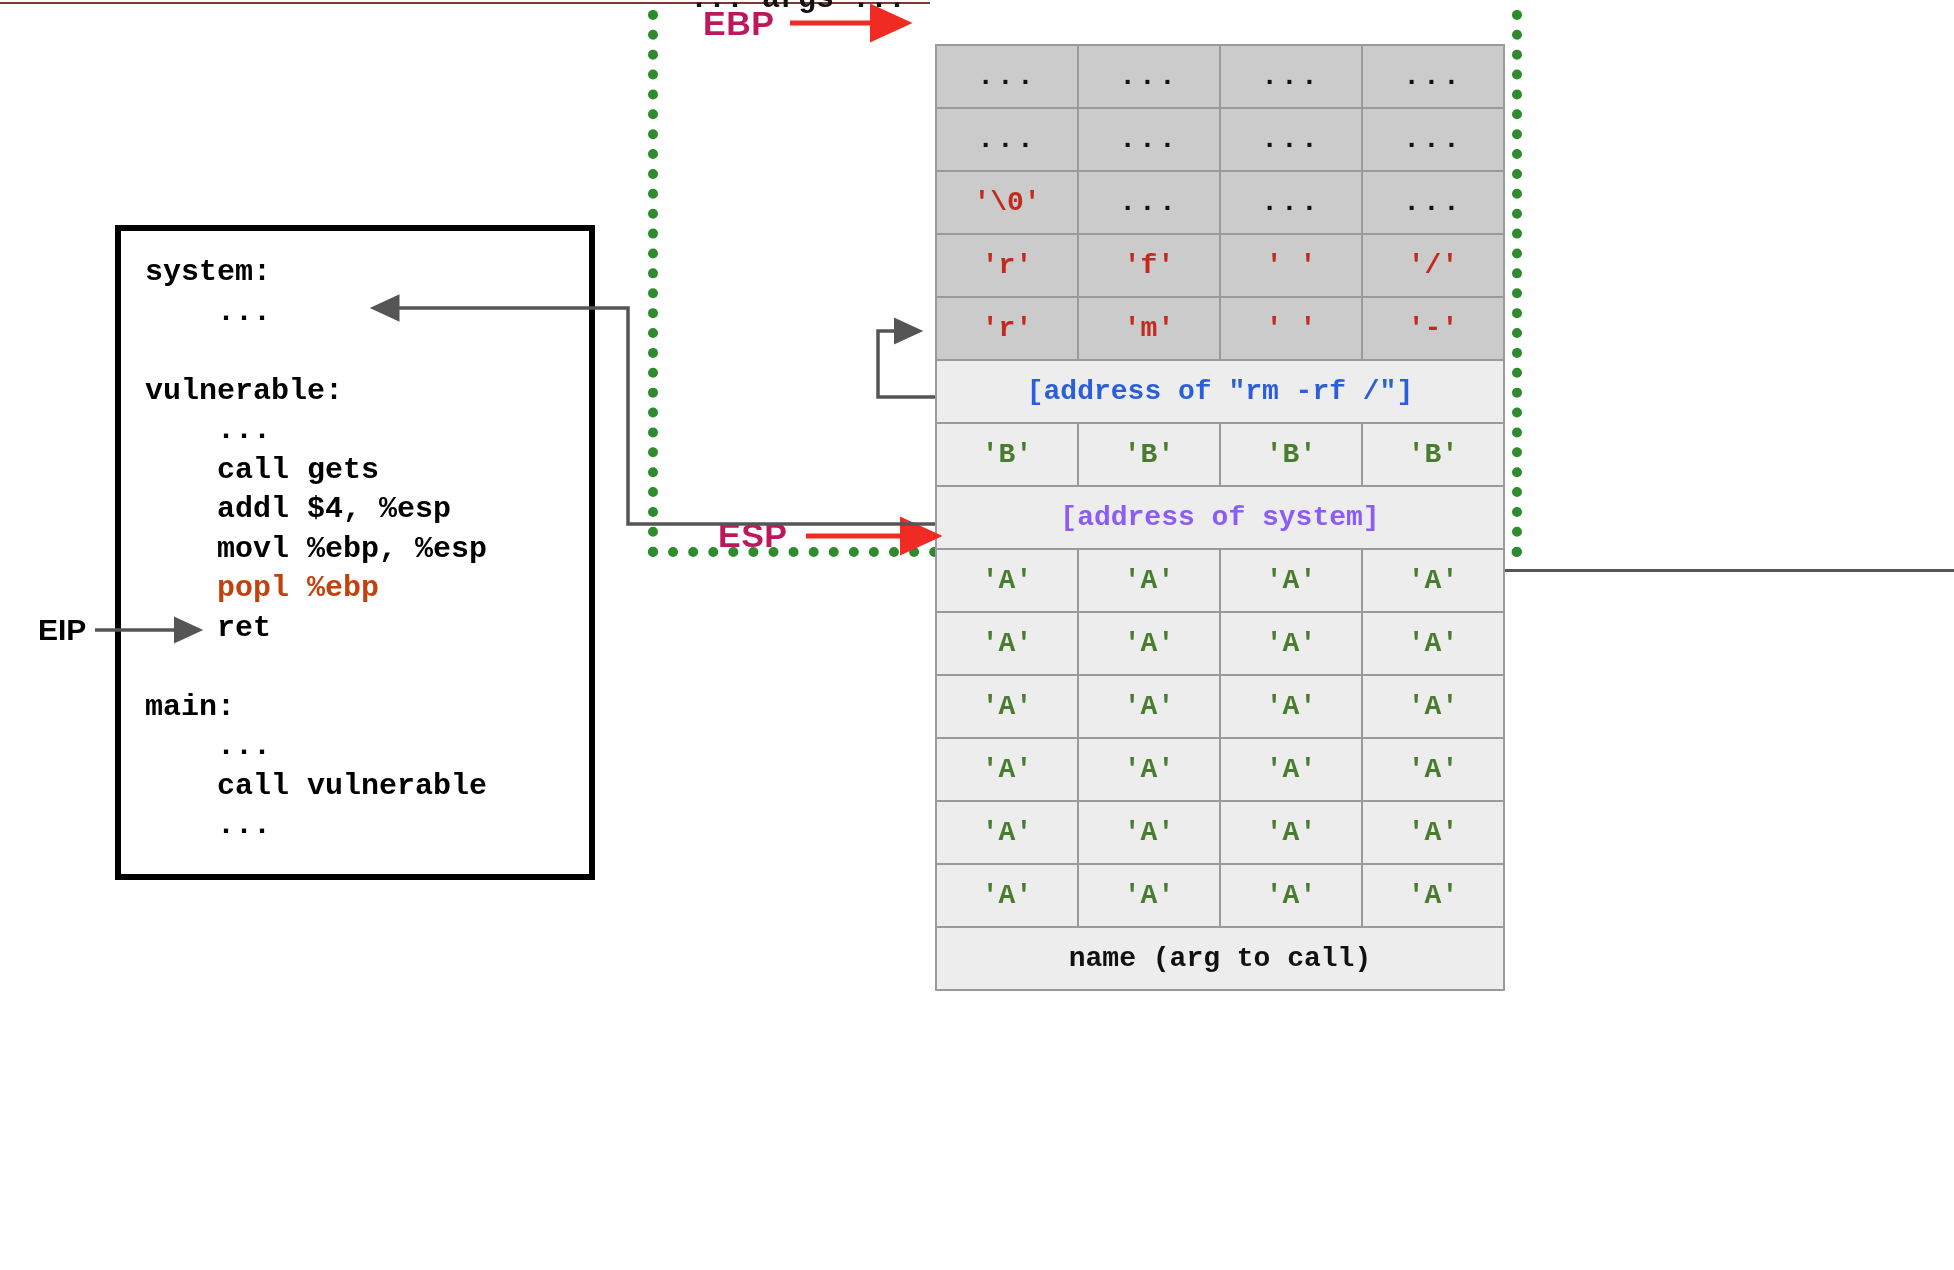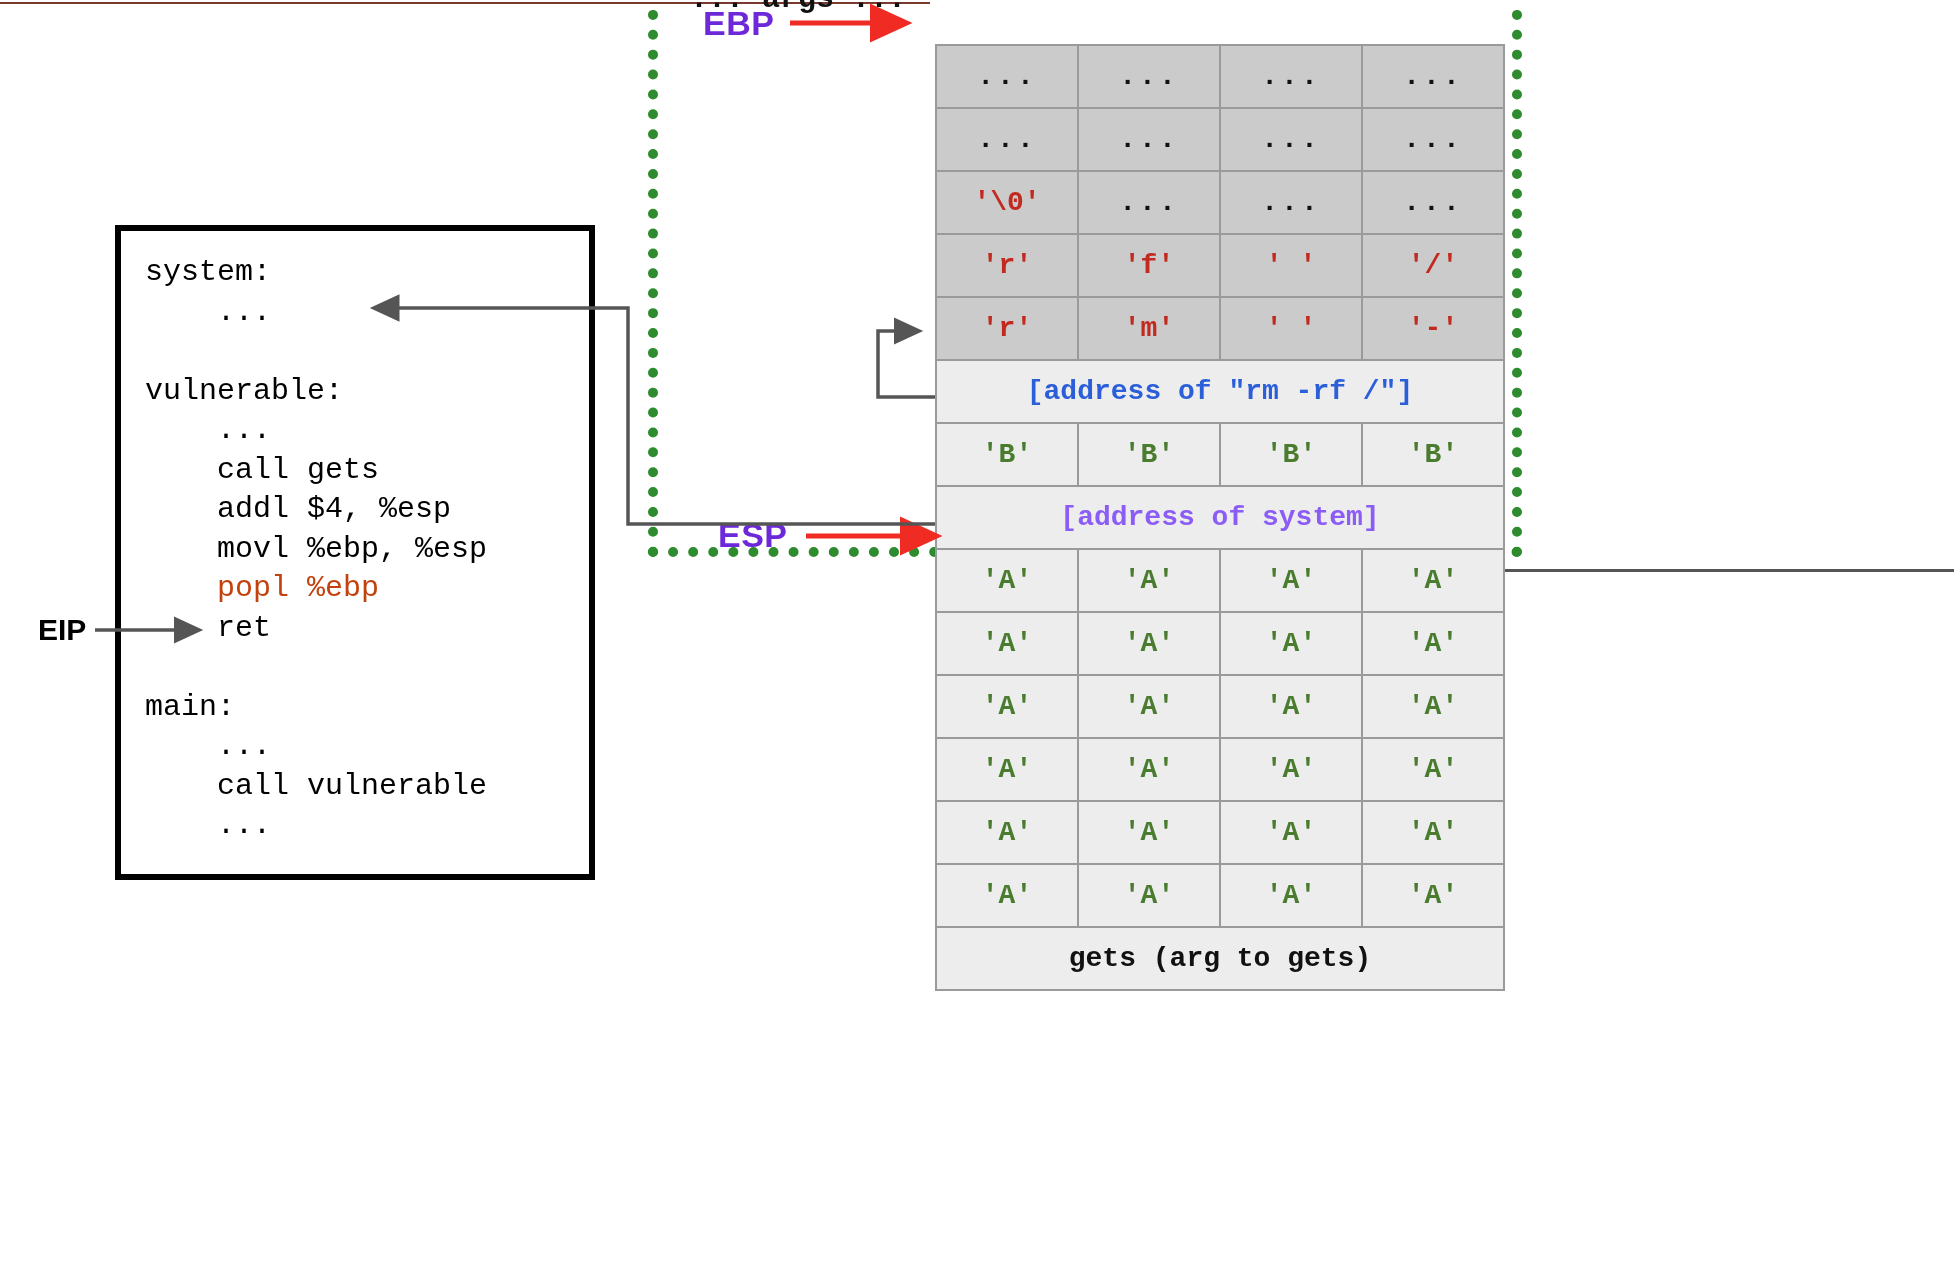--- a/index.html
+++ b/index.html
@@ -21,21 +21,21 @@
     box-sizing:border-box;
     pointer-events:none;
   }
   
   #code-box{
     position:absolute;left:115px;top:225px;width:480px;height:655px;
     border:6px solid #000000;background:#ffffff;box-sizing:border-box;
   }
   #code-listing{
     position:absolute;left:24px;top:22px;
-    font-size:30px;font-weight:normal;line-height:1.315;
+    font-size:30px;font-weight:bold;line-height:1.315;
     white-space:pre;color:#000000;
   }
   .cl{display:block;height:39.5px;}
   .cl.red{color:#c2410c;}
   .cl.blank{height:39.5px;}
   
   #stack-table{
     position:absolute;left:935px;top:44px;width:570px;
     border-collapse:collapse;table-layout:fixed;
   }
@@ -50,21 +50,21 @@
   td.shade-dark{background:#cbcbcb;}
   td.shade-light{background:#ededed;}
   td.c-red{color:#c2291f;}
   td.c-green{color:#4a7c2f;}
   td.c-blue{color:#2b5fd9;font-size:30px;}
   td.c-darkred{color:#8b5cf6;font-size:30px;}
   td.c-black{color:#111111;font-size:30px;}
   td.dots{color:#111111;font-size:30px;letter-spacing:3px;}
   
   .reg-label{
-    position:absolute;color:#6d28d9;font-weight:bold;font-size:34px;
+    position:absolute;color:#be185d;font-weight:bold;font-size:34px;
     font-family:"Liberation Sans",sans-serif;letter-spacing:0.5px;
   }
   #ebp-label{left:703px;top:4px;}
   #esp-label{left:718px;top:516px;}
   #eip-label{
     position:absolute;left:38px;top:613px;color:#000000;font-weight:bold;
     font-size:30px;font-family:"Liberation Sans",sans-serif;
   }
   
   #arrows{position:absolute;left:0;top:0;width:1954px;height:1270px;pointer-events:none;}
@@ -167,21 +167,21 @@
         <td class="shade-light c-green" style="width: 25%;">'A'</td>
         <td class="shade-light c-green" style="width: 25%;">'A'</td>
       </tr>
       <tr>
         <td class="shade-light c-green" style="width: 25%;">'A'</td>
         <td class="shade-light c-green" style="width: 25%;">'A'</td>
         <td class="shade-light c-green" style="width: 25%;">'A'</td>
         <td class="shade-light c-green" style="width: 25%;">'A'</td>
       </tr>
       <tr>
-        <td colspan="4" class="shade-light c-black">gets (arg to gets)</td>
+        <td colspan="4" class="shade-light c-black">name (arg to call)</td>
       </tr>
     </tbody>
 </table>
 
 <div class="reg-label" id="ebp-label">EBP</div>
 <div class="reg-label" id="esp-label">ESP</div>
 <div id="eip-label">EIP</div>
 
 <div id="right-stub"></div>
 

